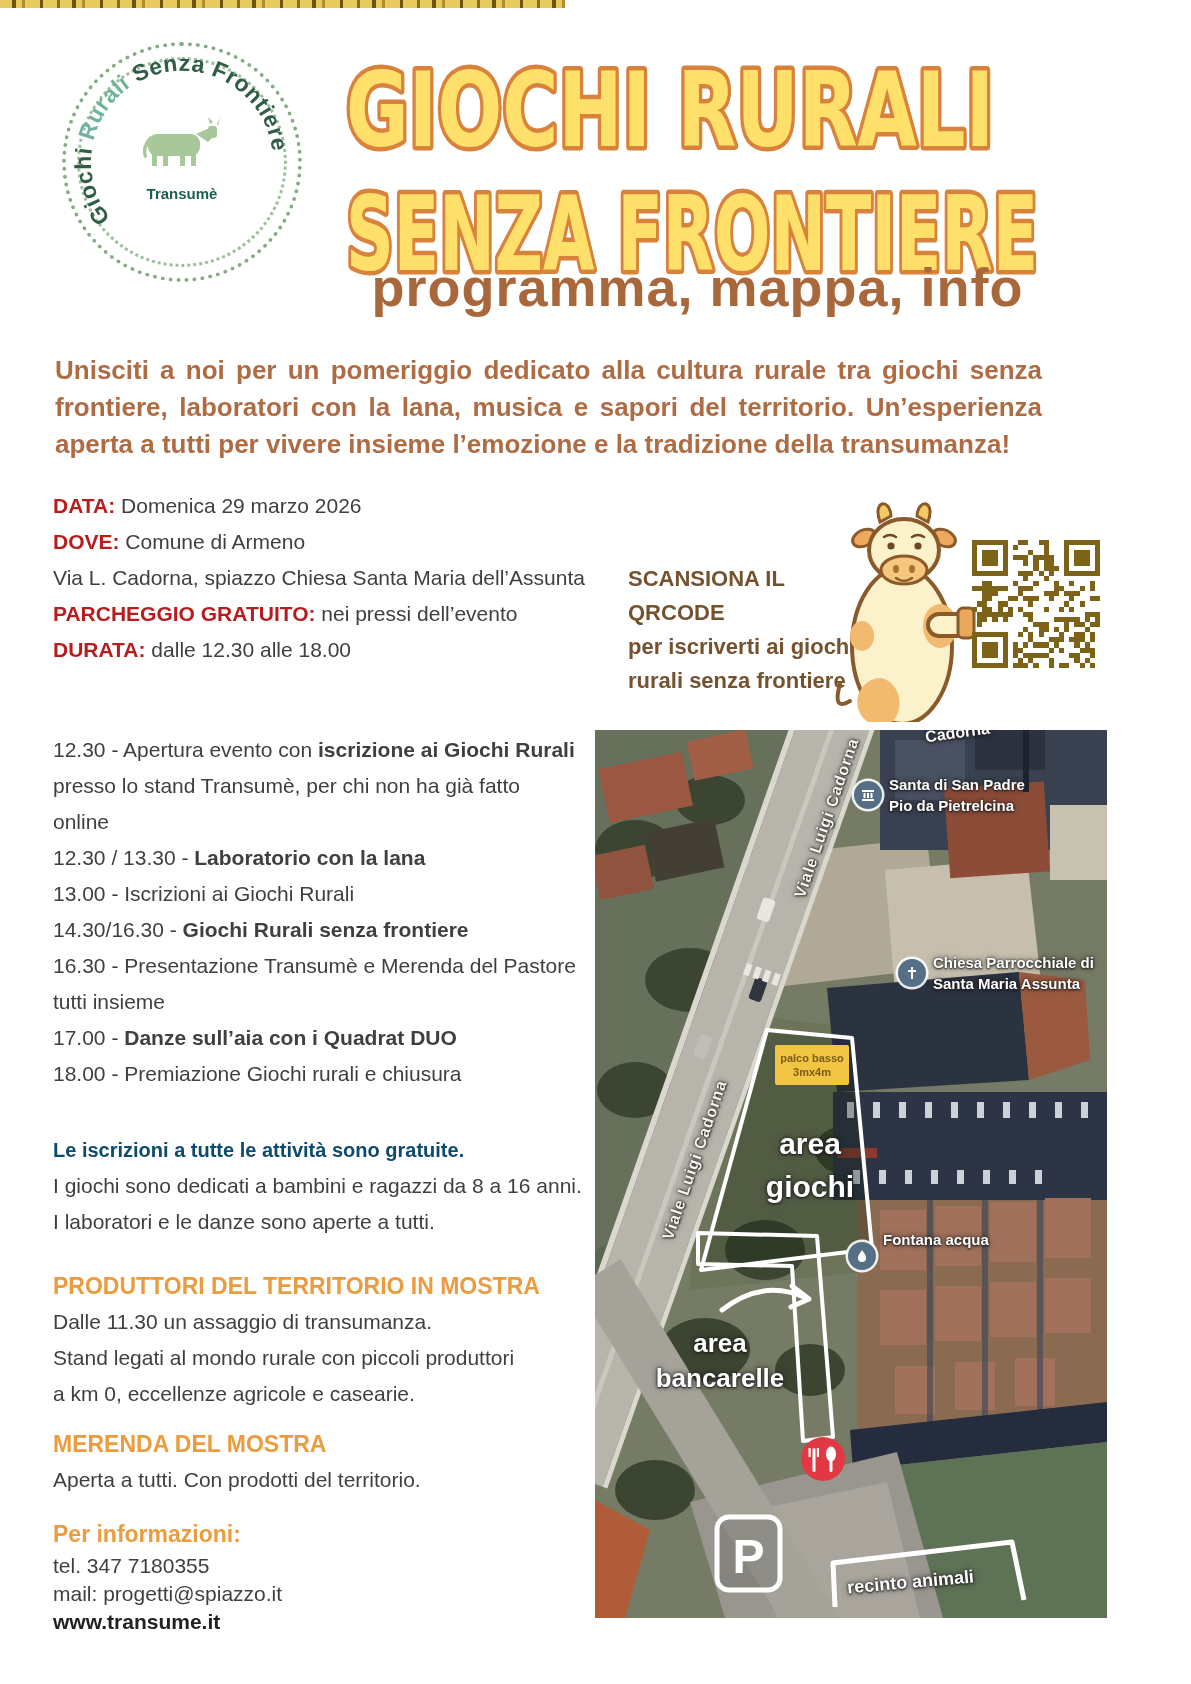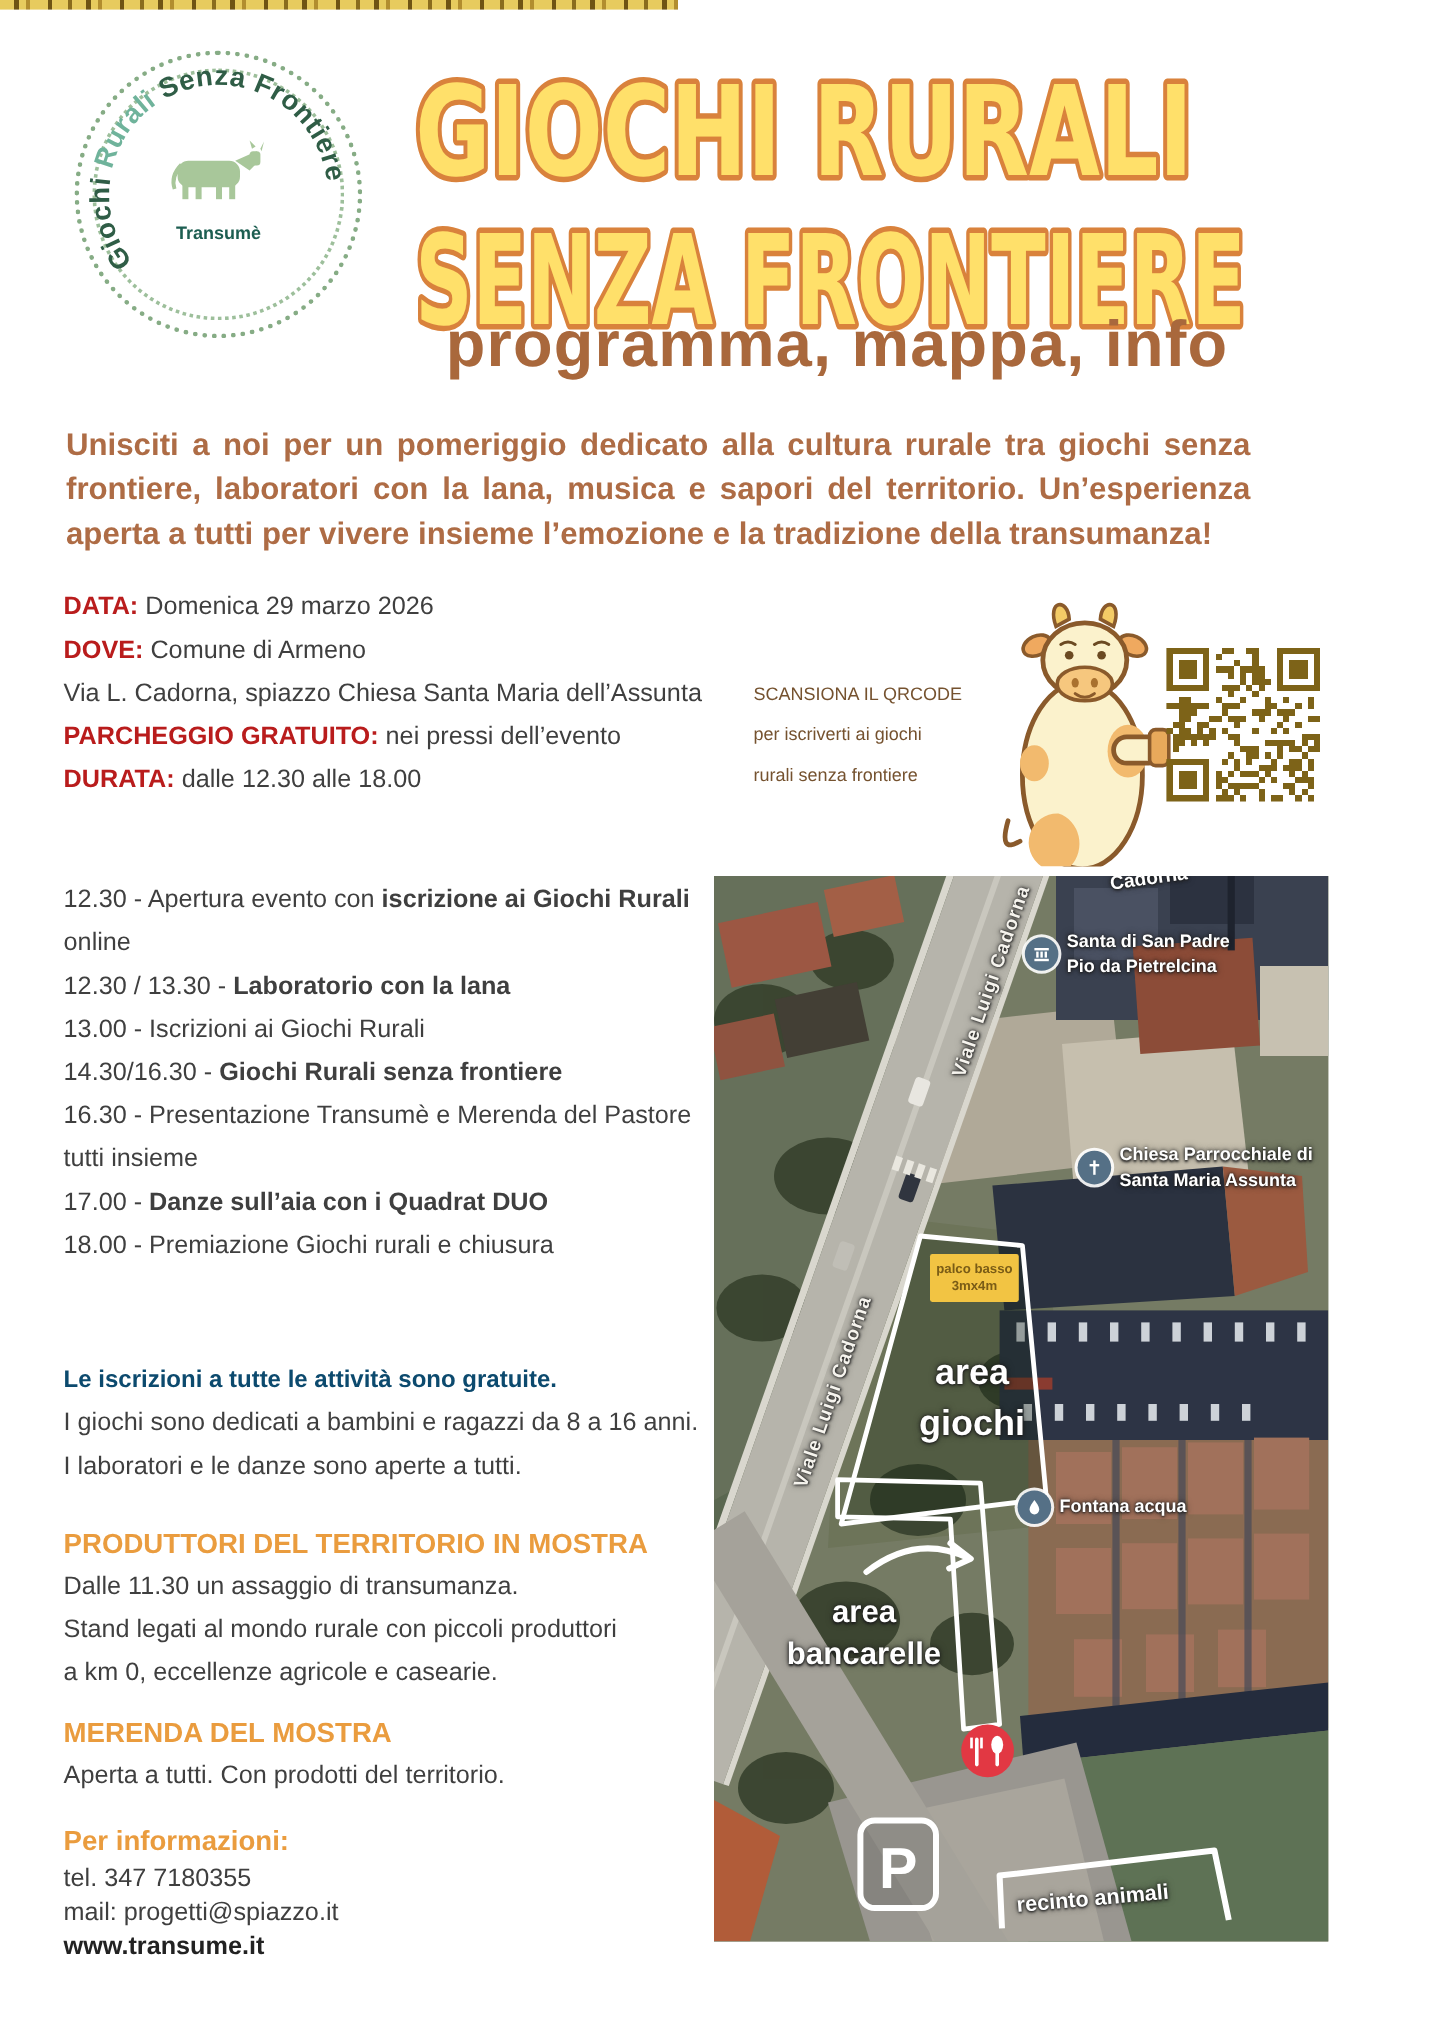--- a/index.html
+++ b/index.html
@@ -37,21 +37,21 @@
     text-align:justify;
   }
 
   
   .details{left:53px;top:488px;font-size:21px;line-height:36px;white-space:nowrap;}
   .details b{color:#b91c1c;}
 
   
   .scan-text{
     left:628px;top:562px;width:230px;
-    font-size:15px;line-height:34px;font-weight:normal;color:#75522f;
+    font-size:22px;line-height:34px;font-weight:bold;color:#75522f;
   }
   .qr-box{left:972px;top:540px;width:128px;height:128px;}
   .qr-box svg{width:100%;height:100%;shape-rendering:crispEdges;}
   .cow-box{left:828px;top:496px;width:148px;height:226px;}
 
   
   .sec{left:53px;font-size:21px;line-height:36px;white-space:nowrap;}
   .h-orange{color:#ea9c3e;font-weight:bold;font-size:23px;}
   .free-note{color:#0c4a6e;font-weight:bold;font-size:20px;}
   .contact .site{font-weight:bold;color:#222;}
@@ -357,20 +357,21 @@
       <rect x="19" y="1" width="5" height="5" fill="#ffffff"></rect>
       <rect x="20" y="2" width="3" height="3" fill="#7D6318"></rect>
       <rect x="0" y="18" width="7" height="7" fill="#7D6318"></rect>
       <rect x="1" y="19" width="5" height="5" fill="#ffffff"></rect>
       <rect x="2" y="20" width="3" height="3" fill="#7D6318"></rect>
     </svg>
 </div>
 
 <div class="abs sec" style="top:732px;">
   <div><span>12.30 - Apertura evento con </span><b>iscrizione ai Giochi Rurali</b></div>
+  <div><span>presso lo stand Transumè, per chi non ha già fatto</span><b></b></div>
   <div><span>online</span><b></b></div>
   <div><span>12.30 / 13.30 - </span><b>Laboratorio con la lana</b></div>
   <div><span>13.00 - Iscrizioni ai Giochi Rurali</span><b></b></div>
   <div><span>14.30/16.30 - </span><b>Giochi Rurali senza frontiere</b></div>
   <div><span>16.30 - Presentazione Transumè e Merenda del Pastore</span><b></b></div>
   <div><span>tutti insieme</span><b></b></div>
   <div><span>17.00 - </span><b>Danze sull’aia con i Quadrat DUO</b></div>
   <div><span>18.00 -  Premiazione Giochi rurali e chiusura</span><b></b></div>
 </div>
 
@@ -546,21 +547,21 @@
   <div class="map-label poi-label" style="left:338px;top:222px;">
     <div>Chiesa Parrocchiale di</div>
       <div>Santa Maria Assunta</div>
   </div>
 
   <div class="poi-marker" style="left:253px;top:512px;">
     <svg width="14" height="14" viewBox="0 0 14 14" fill="#fff">
         <path d="M7 1 C10 5 11 7 11 9 a4 4 0 1 1 -8 0 C3 7 4 5 7 1 z"></path>
       </svg>
   </div>
-  <div class="map-label poi-label" style="left:288px;top:515px;">Fontana acqua</div>
+  <div class="map-label poi-label" style="left:288px;top:499px;">Fontana acqua</div>
 
   <div class="stage-box">
     <div>palco basso</div>
       <div>3mx4m</div>
   </div>
 
   <div class="map-label area-giochi">
     <div>area</div>
       <div>giochi</div>
   </div>

